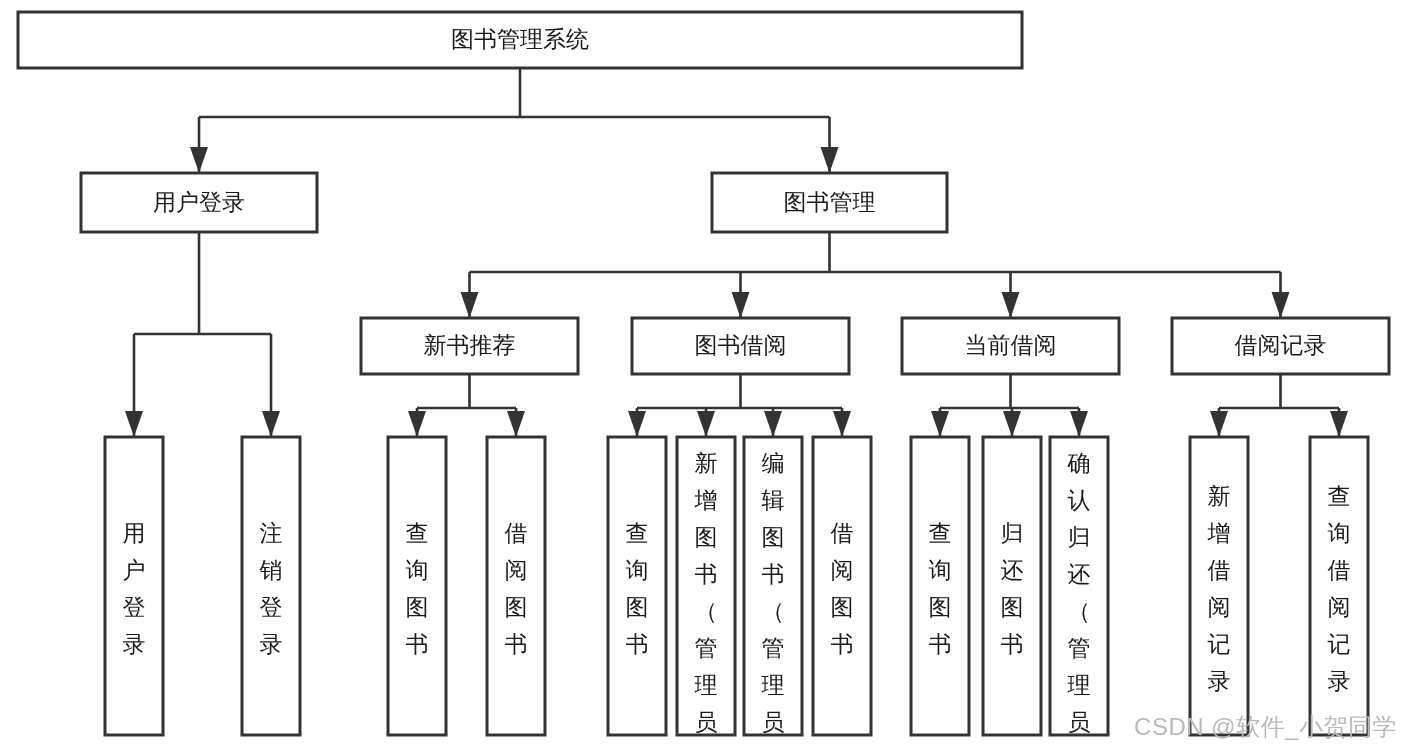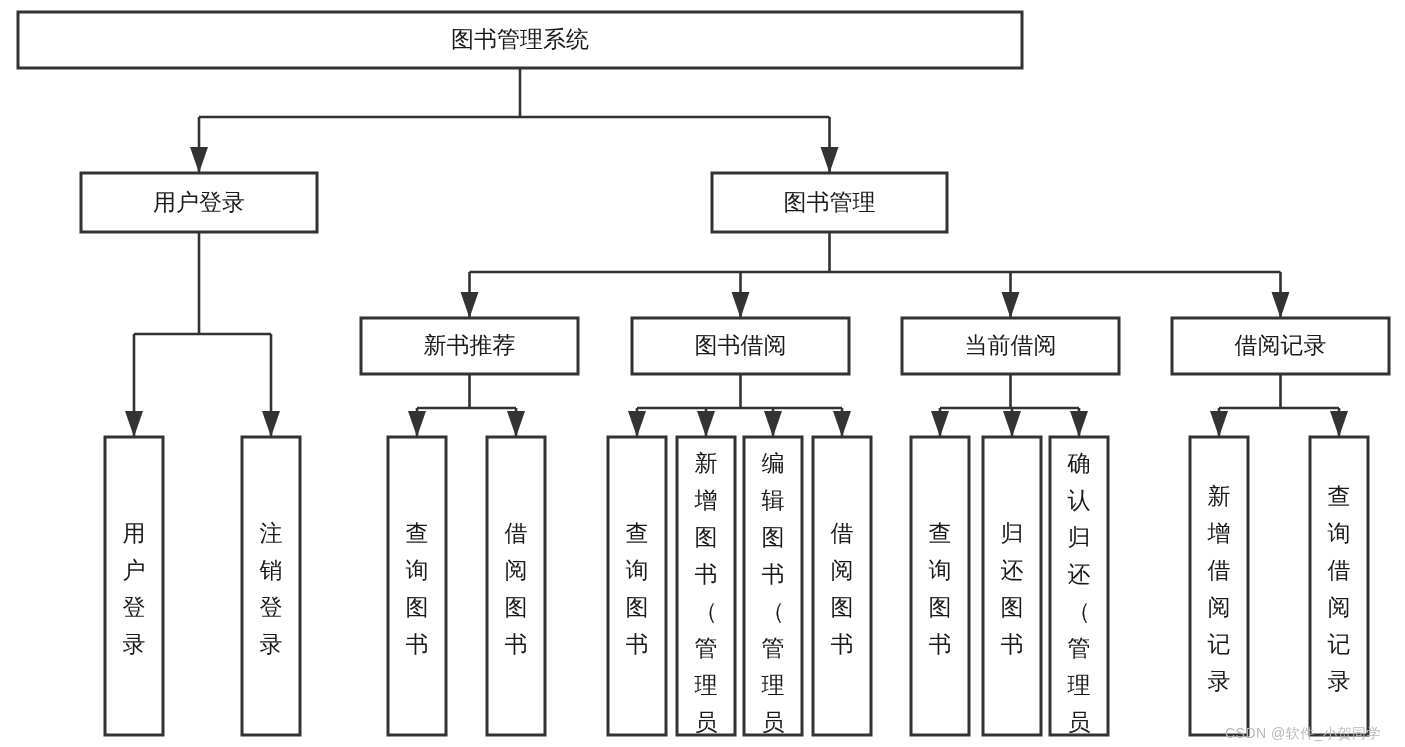--- a/index.html
+++ b/index.html
@@ -51,24 +51,24 @@
     dominant-baseline: middle;
   }
   .leaf-label {
     font-family: "Liberation Sans", sans-serif;
     font-size: 23px;
     fill: #1a1a1a;
     text-anchor: middle;
   }
   .watermark {
     position: absolute;
-    right: 24px;
+    right: 8px;
     bottom: 4px;
     font-family: "Liberation Sans", sans-serif;
-    font-size: 14px;
+    font-size: 24px;
     color: #b9b9b9;
     letter-spacing: 0.5px;
     white-space: nowrap;
     pointer-events: none;
   }
 </style>
 </head>
 <body>
 
 <div id="diagram-root">

